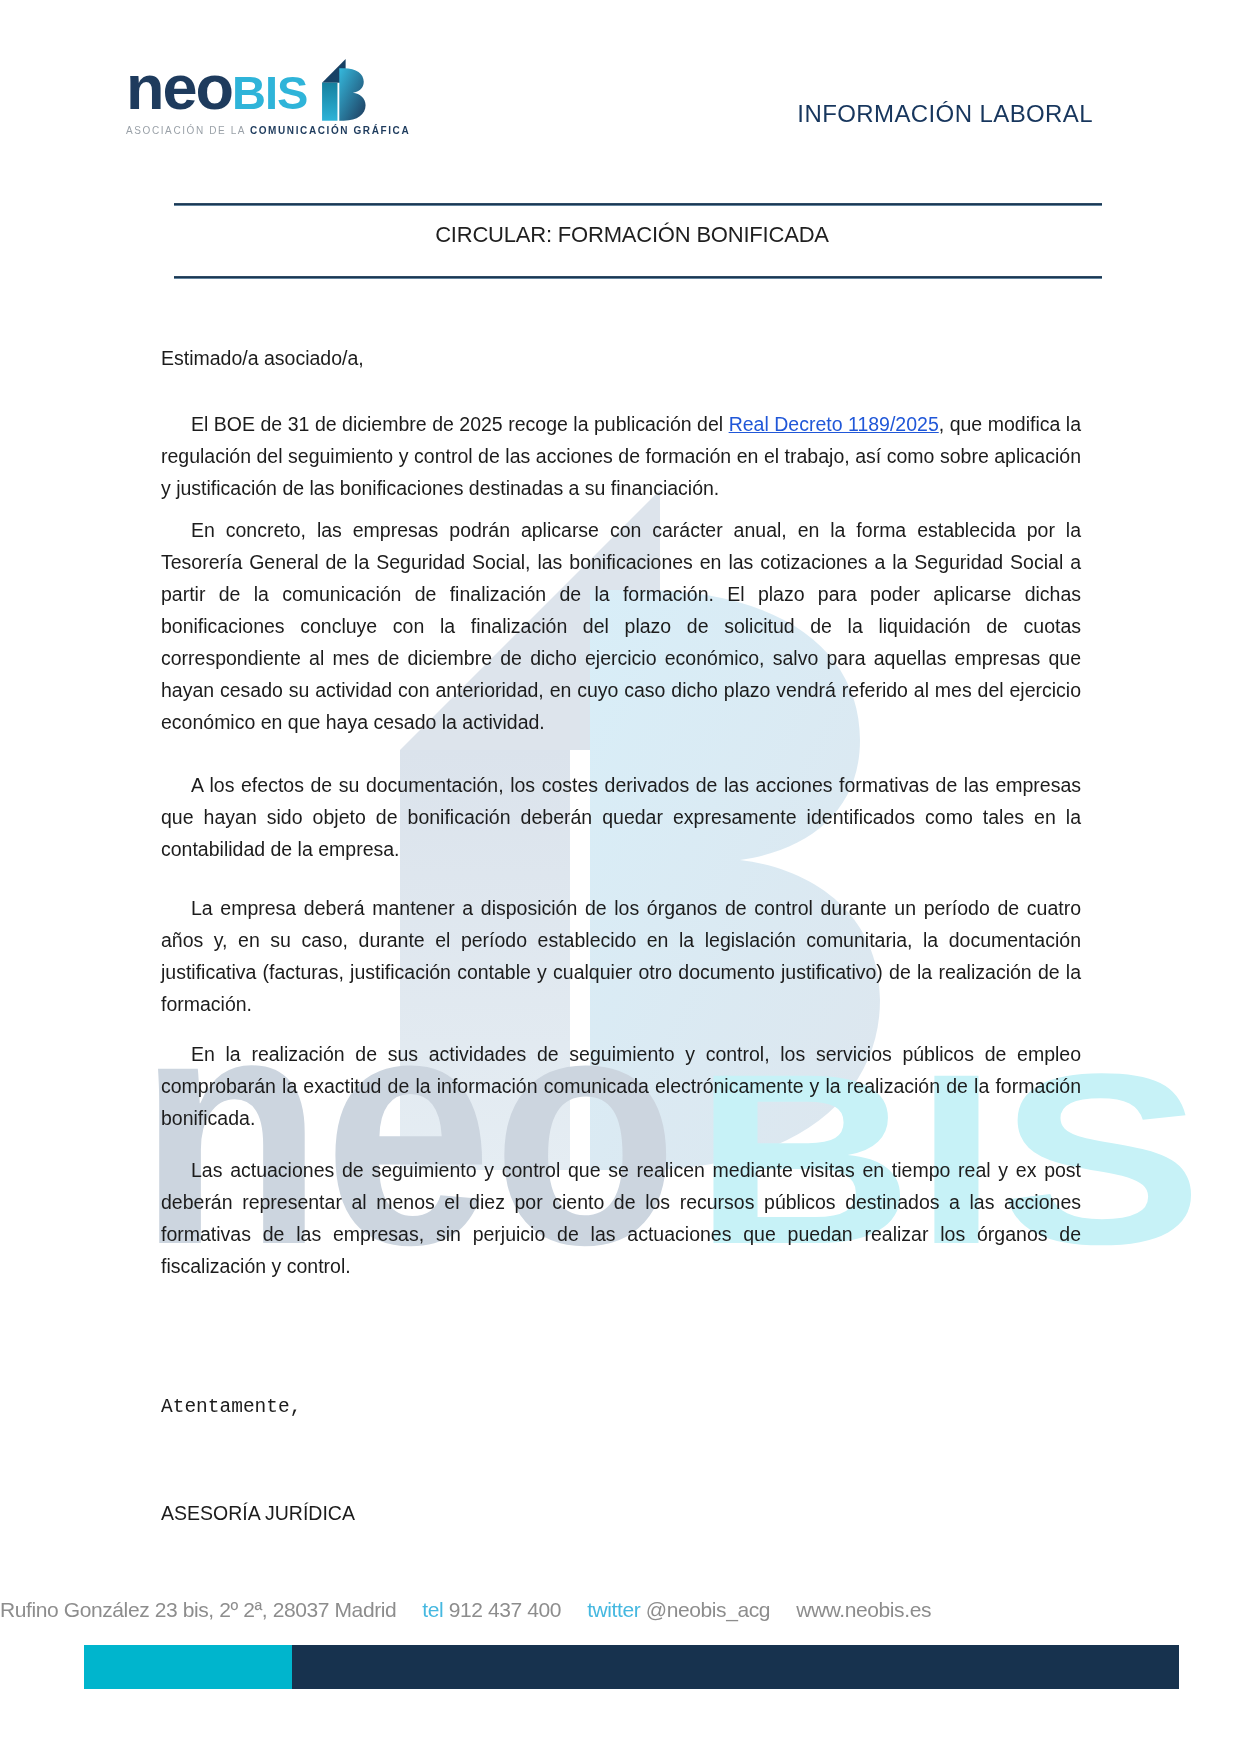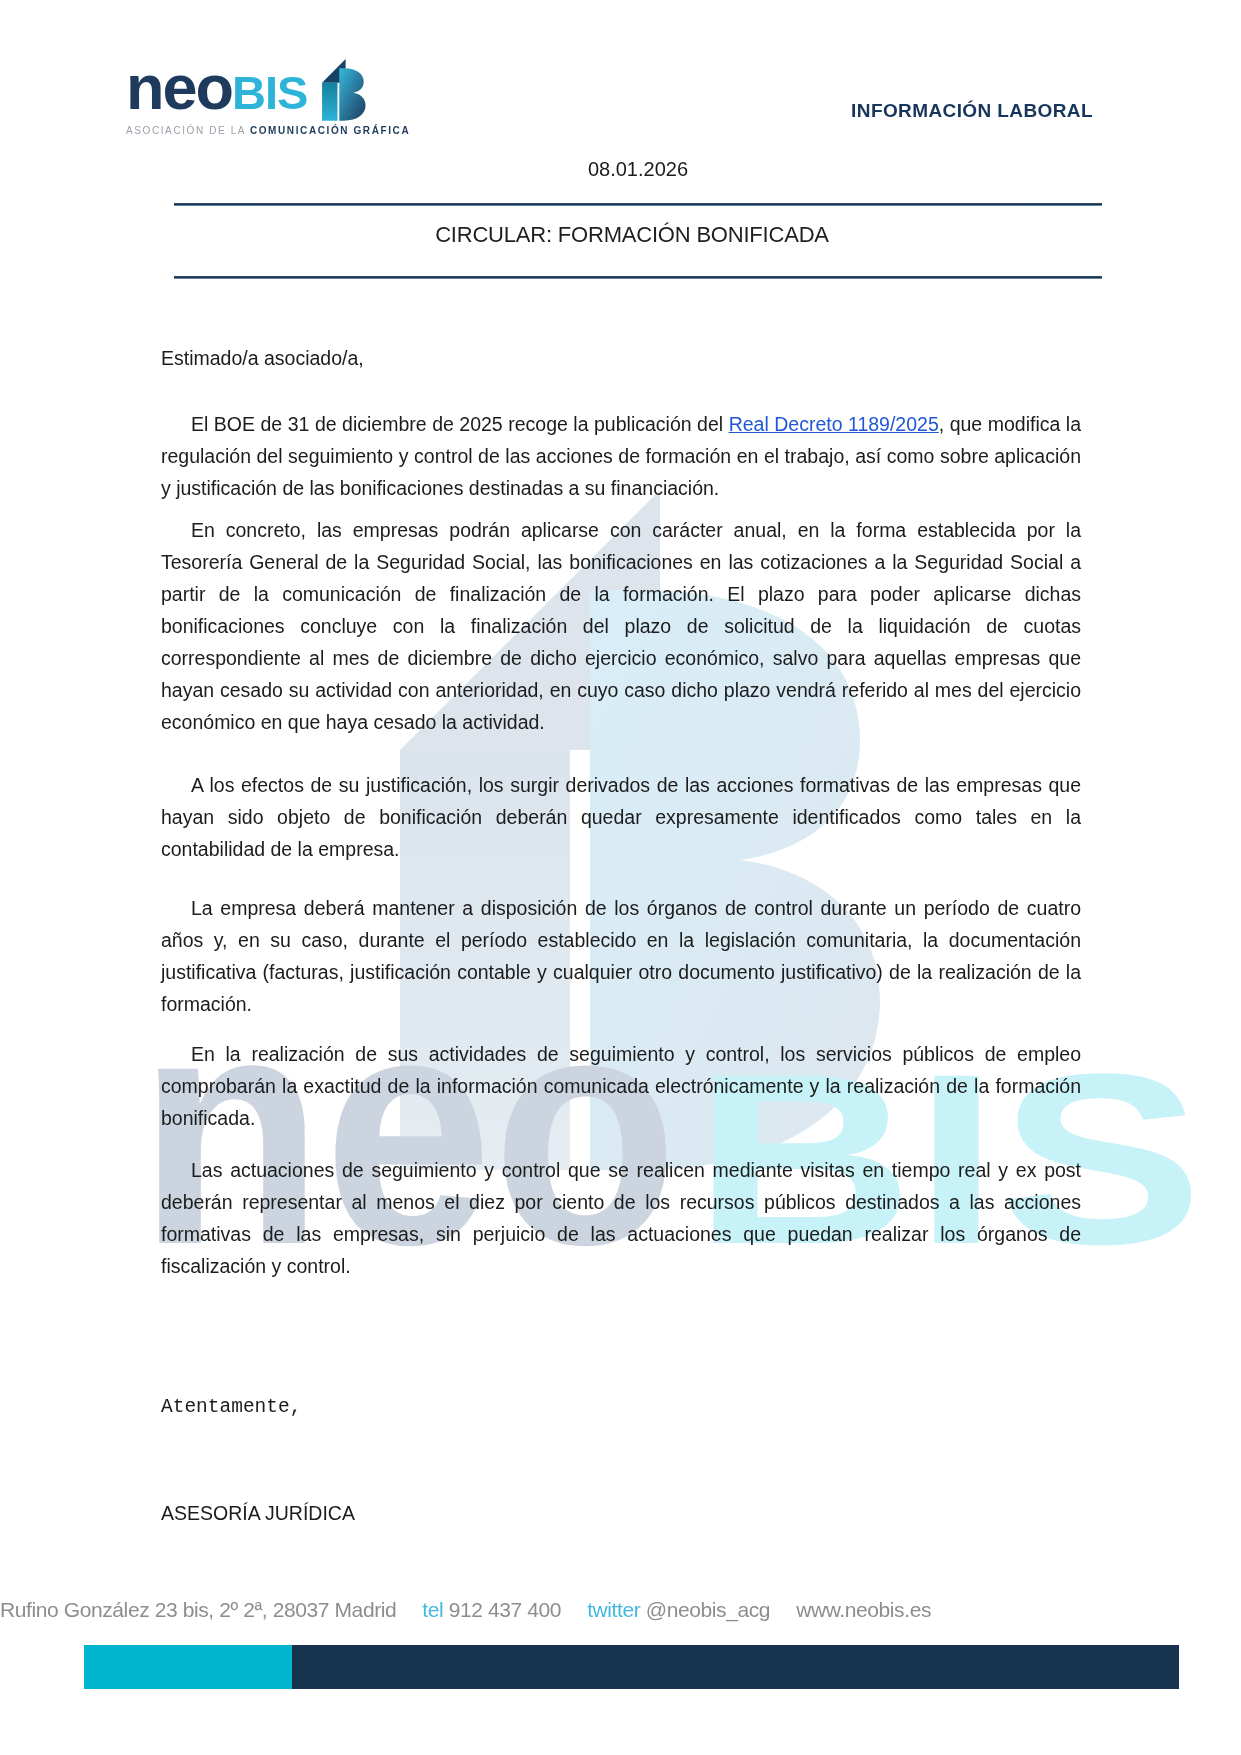--- a/index.html
+++ b/index.html
@@ -20,21 +20,21 @@
   .logo-row{display:flex;align-items:flex-end;}
   .logo-word{font-weight:700;letter-spacing:-2px;line-height:1;}
   .logo-neo{font-size:63px;color:#1e3b5d;}
   .logo-bis{font-size:47px;color:#2fb4d9;letter-spacing:-1px;}
   .logo-icon{width:58px;height:64px;margin-left:6px;margin-bottom:-2px;}
   .logo-tagline{margin-top:6px;font-size:10px;letter-spacing:1.6px;white-space:nowrap;}
   .tagline-gray{color:#9aa1a8;}
   .tagline-navy{color:#1e3b5d;font-weight:700;}
   .info-label{
     position:absolute;right:148px;top:100px;z-index:2;
-    font-size:19px;font-weight:700;color:#17365d;letter-spacing:0.4px;
+    font-size:24px;font-weight:400;color:#17365d;letter-spacing:0.4px;
   }
   .doc-date{
     position:absolute;left:174px;top:158px;width:928px;z-index:2;
     text-align:center;font-size:20px;color:#1b1b1b;
   }
   .rule{
     position:absolute;left:174px;width:928px;height:3px;z-index:2;
     background:linear-gradient(180deg,#35536e 0%,#16324d 60%,#9cc0d8 100%);
   }
   .rule-1{top:203px;}
@@ -126,32 +126,31 @@
         <path d="M29,12 h5 c14,0 22,6 22,15 c0,7 -5,11 -12,12 c8,1 14,6 14,14 c0,10 -9,17 -24,17 h-5 Z" fill="url(#gright)"></path>
       </svg>
     </div>
     <div class="logo-tagline">
       <span class="tagline-gray">ASOCIACIÓN DE LA </span><span class="tagline-navy">COMUNICACIÓN GRÁFICA</span>
     </div>
   </div>
 
   <div class="info-label">INFORMACIÓN LABORAL</div>
 
-  <div class="doc-date">08.01.2026</div>
 
   <div class="rule rule-1"></div>
   <div class="doc-title">CIRCULAR: FORMACIÓN BONIFICADA</div>
   <div class="rule rule-2"></div>
 
   <p class="para no-indent p1">Estimado/a asociado/a,</p>
 
   <p class="para p2"><span>El BOE de 31 de diciembre de 2025 recoge la publicación del </span><a class="doc-link">Real Decreto 1189/2025</a><span>, que modifica la regulación del seguimiento y control de las acciones de formación en el trabajo, así como sobre aplicación y justificación de las bonificaciones destinadas a su financiación.</span></p>
 
   <p class="para p3">En concreto, las empresas podrán aplicarse con carácter anual, en la forma establecida por la Tesorería General de la Seguridad Social, las bonificaciones en las cotizaciones a la Seguridad Social a partir de la comunicación de finalización de la formación. El plazo para poder aplicarse dichas bonificaciones concluye con la finalización del plazo de solicitud de la liquidación de cuotas correspondiente al mes de diciembre de dicho ejercicio económico, salvo para aquellas empresas que hayan cesado su actividad con anterioridad, en cuyo caso dicho plazo vendrá referido al mes del ejercicio económico en que haya cesado la actividad.</p>
-  <p class="para p4">A los efectos de su justificación, los surgir derivados de las acciones formativas de las empresas que hayan sido objeto de bonificación deberán quedar expresamente identificados como tales en la contabilidad de la empresa.</p>
+  <p class="para p4">A los efectos de su documentación, los costes derivados de las acciones formativas de las empresas que hayan sido objeto de bonificación deberán quedar expresamente identificados como tales en la contabilidad de la empresa.</p>
   <p class="para p6">En la realización de sus actividades de seguimiento y control, los servicios públicos de empleo comprobarán la exactitud de la información comunicada electrónicamente y la realización de la formación bonificada.</p>
   <p class="para p5">La empresa deberá mantener a disposición de los órganos de control durante un período de cuatro años y, en su caso, durante el período establecido en la legislación comunitaria, la documentación justificativa (facturas, justificación contable y cualquier otro documento justificativo) de la realización de la formación.</p>
   <p class="para p7">Las actuaciones de seguimiento y control que se realicen mediante visitas en tiempo real y ex post deberán representar al menos el diez por ciento de los recursos públicos destinados a las acciones formativas de las empresas, sin perjuicio de las actuaciones que puedan realizar los órganos de fiscalización y control.</p>
   <p class="para no-indent p9">Atentamente,</p>
   <p class="para no-indent p10">ASESORÍA JURÍDICA</p>
 
   <div class="footer-contact">
     <span>Rufino González 23 bis, 2º 2ª, 28037 Madrid</span><span class="sep"></span><span class="fc-cyan">tel</span> <span>912 437 400</span><span class="sep"></span><span class="fc-cyan">twitter</span> <span>@neobis_acg</span><span class="sep"></span><span>www.neobis.es</span>
   </div>
 

